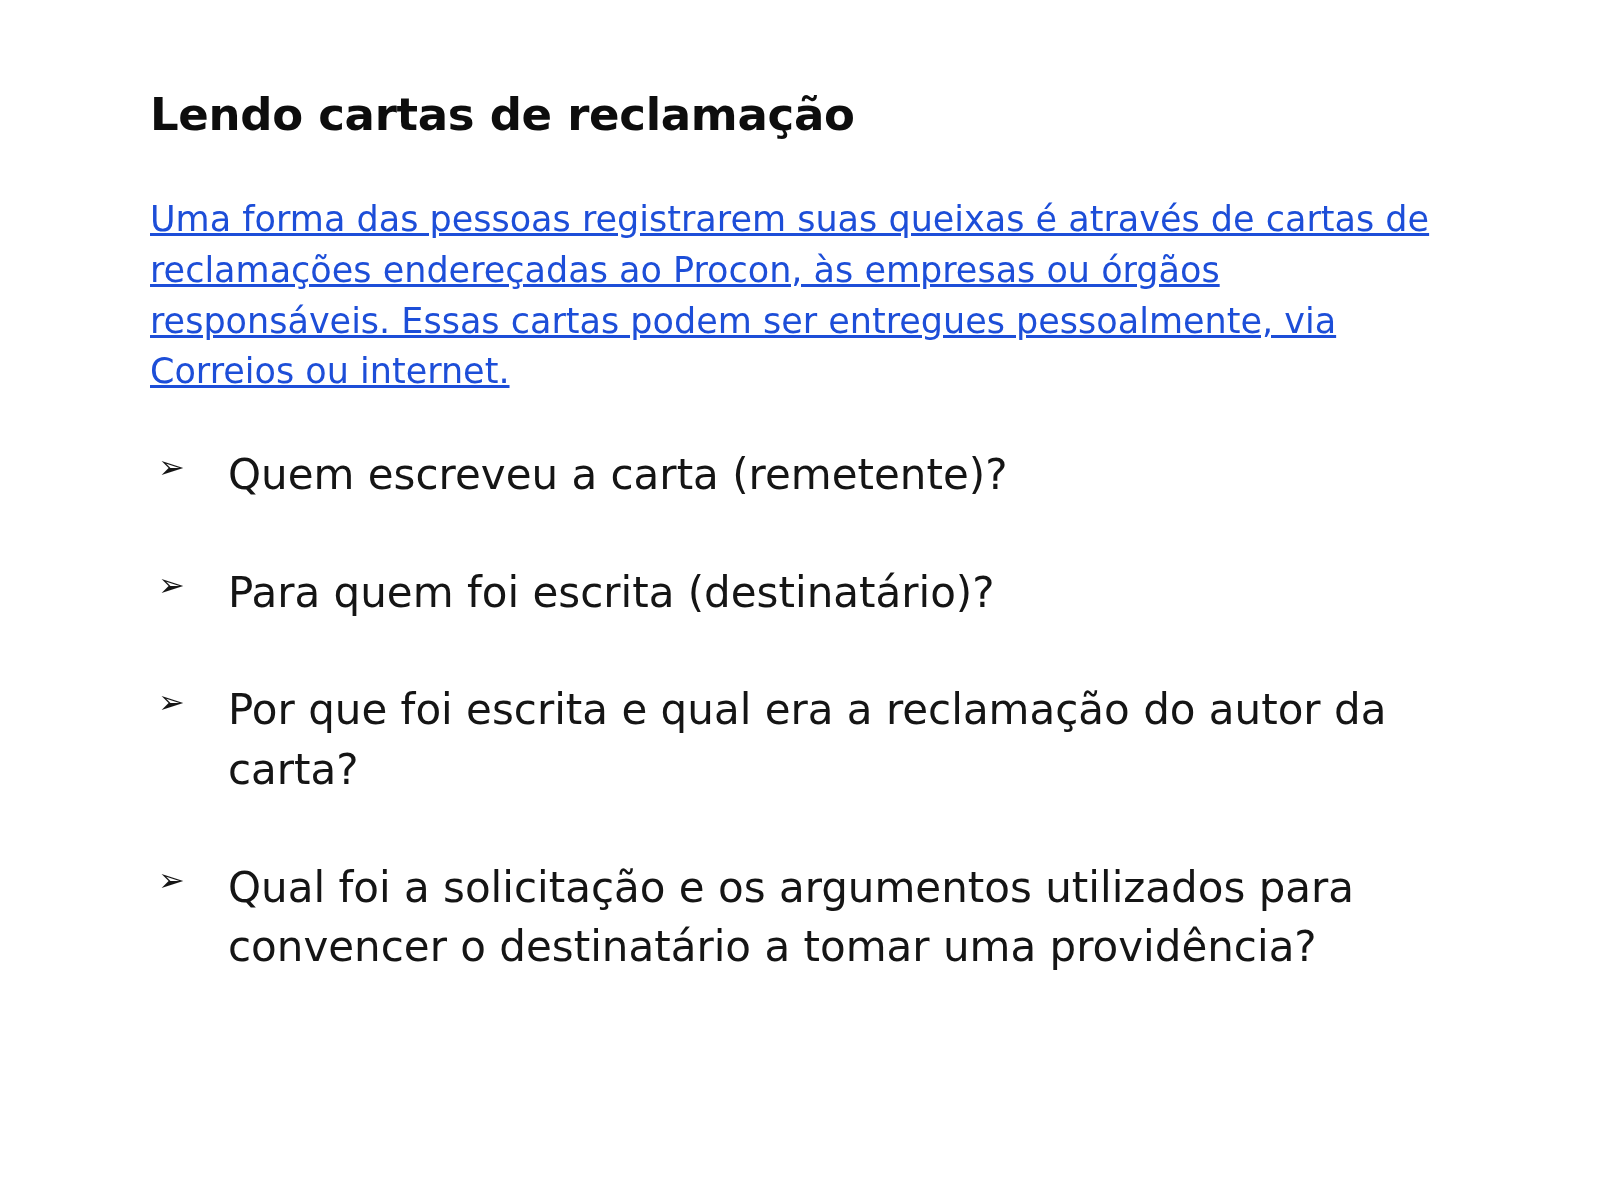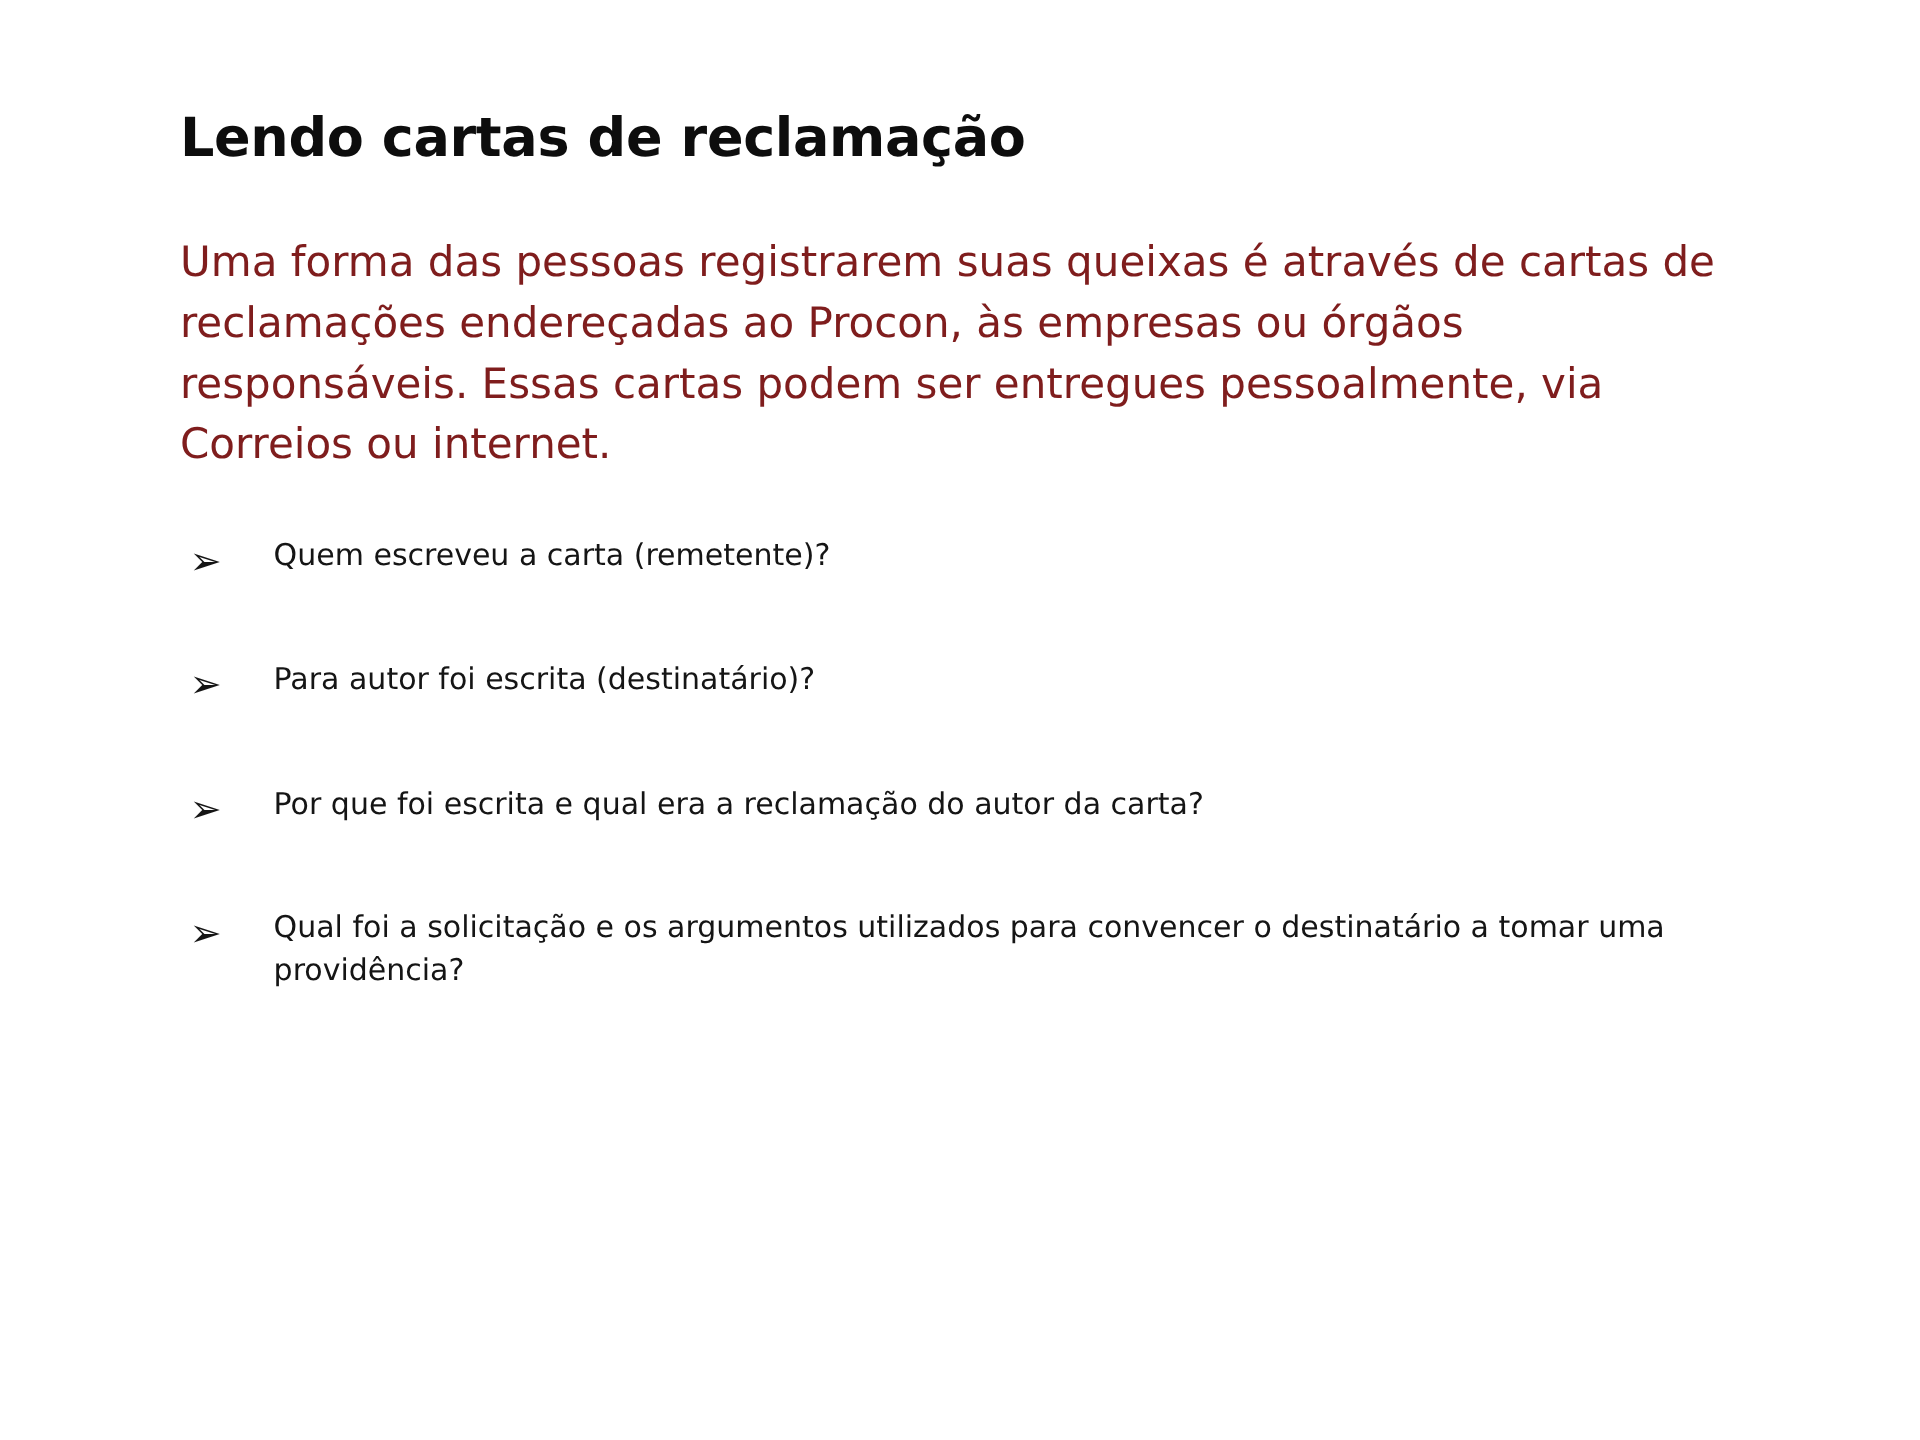--- a/index.html
+++ b/index.html
@@ -29,24 +29,25 @@
     font-weight: bold;
     letter-spacing: -0.3px;
     line-height: 1.2;
     color: #0d0d0d;
     margin: 0 0 52px 0;
   }
 
   .body-paragraph {
     font-size: 35px;
     line-height: 1.45;
-    color: #7f1d1d;
+    color: #1d4ed8;
     margin: 0 0 42px 0;
     max-width: 1320px;
     font-weight: 400;
+    text-decoration: underline;
   }
 
   .body-paragraph.lead {
     margin-bottom: 48px;
   }
 
   .bullet-list {
     list-style: none;
     margin: 0;
     padding: 0;
@@ -67,21 +68,21 @@
     width: 78px;
     font-size: 32px;
     line-height: 1.42;
     color: #151515;
     padding-left: 8px;
     box-sizing: border-box;
   }
 
   .bullet-text {
     flex: 1 1 auto;
-    font-size: 25px;
+    font-size: 42px;
     line-height: 1.42;
     color: #151515;
     max-width: 1260px;
   }
 </style>
 </head>
 <body>
 
 <div class="slide">
 
@@ -92,21 +93,21 @@
 
   <ul class="bullet-list">
 
     <li class="bullet-item">
       <span class="bullet-marker">➢</span>
       <span class="bullet-text">Quem escreveu a carta (remetente)?</span>
     </li>
 
     <li class="bullet-item">
       <span class="bullet-marker">➢</span>
-      <span class="bullet-text">Para autor foi escrita (destinatário)?</span>
+      <span class="bullet-text">Para quem foi escrita (destinatário)?</span>
     </li>
 
     <li class="bullet-item">
       <span class="bullet-marker">➢</span>
       <span class="bullet-text">Por que foi escrita e qual era a reclamação do autor da carta?</span>
     </li>
 
     <li class="bullet-item">
       <span class="bullet-marker">➢</span>
       <span class="bullet-text">Qual foi a solicitação e os  argumentos utilizados para convencer o destinatário a tomar uma providência?</span>

